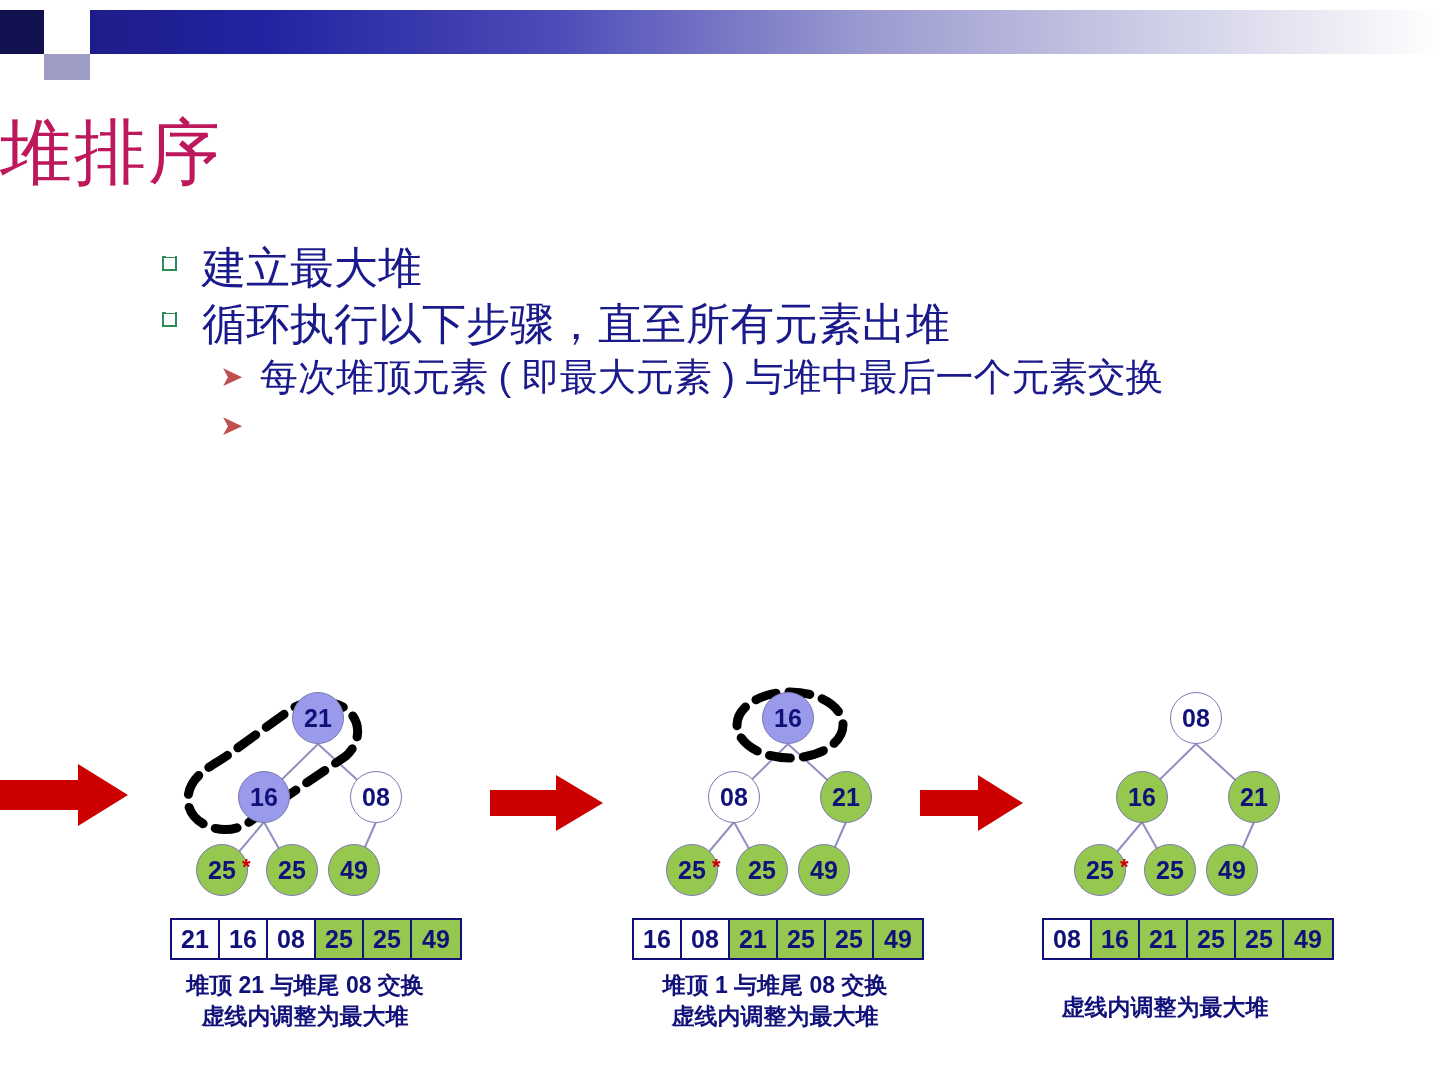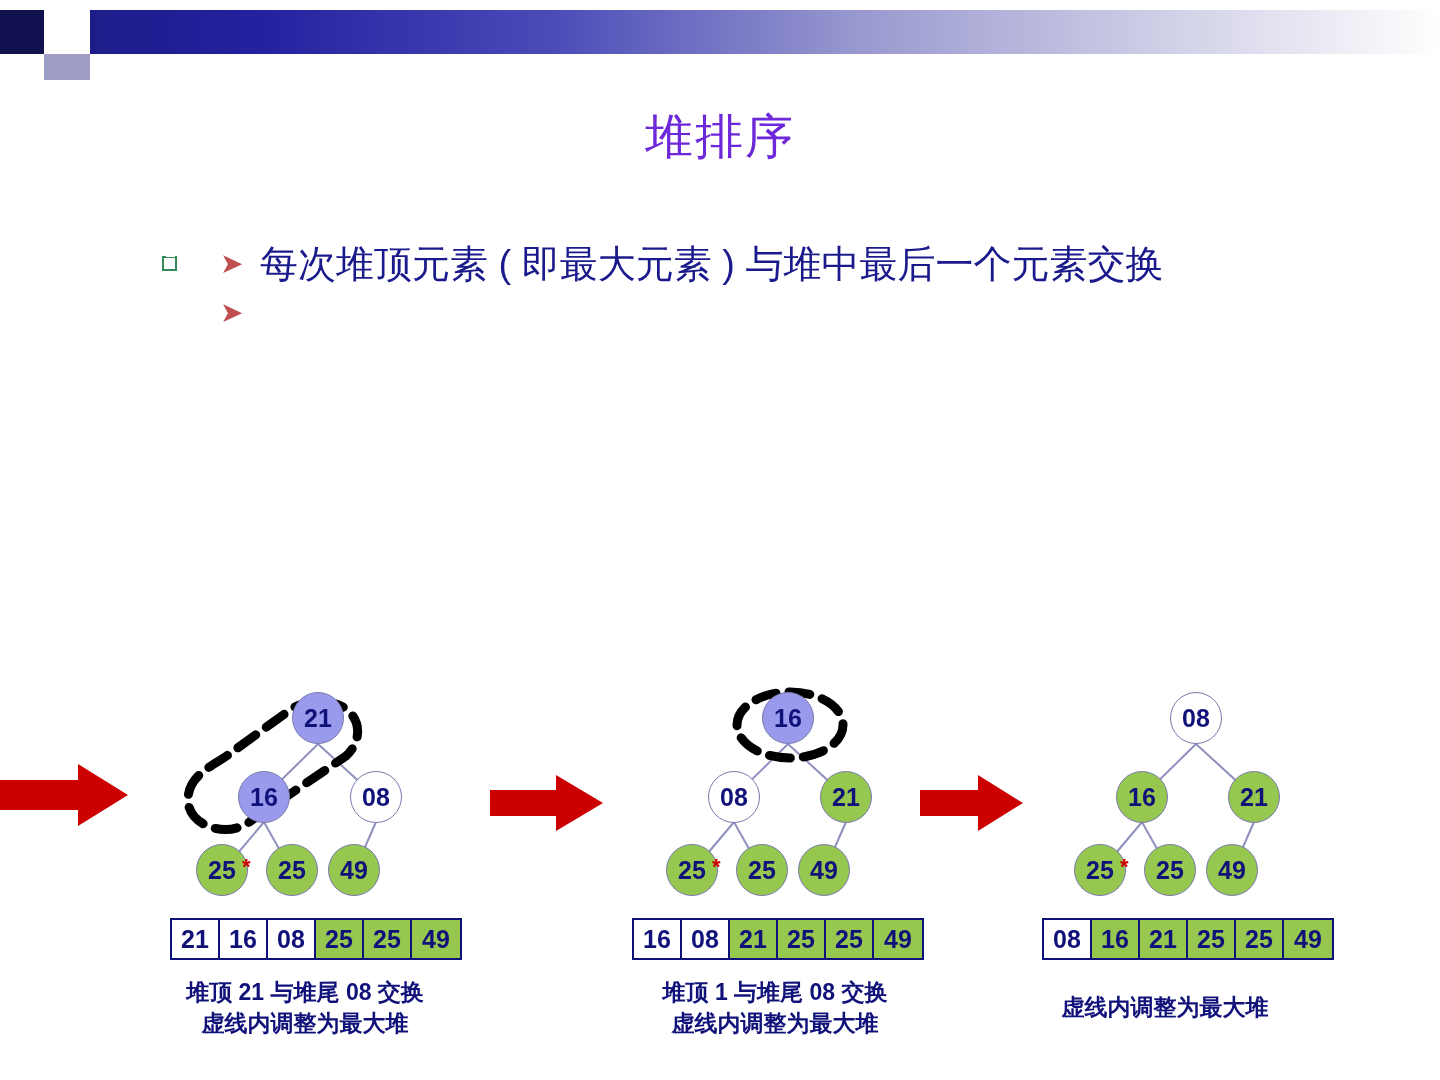--- a/index.html
+++ b/index.html
@@ -56,24 +56,24 @@
     left: 90px; top: 54px;
     width: 12px; height: 26px;
     background: #ffffff;
   }
 
   
   .slide-title {
     position: absolute;
     left: 0; top: 105px;
     width: 1440px;
-    text-align: center;
-    font-size: 48px;
+    text-align: left;
+    font-size: 72px;
     font-weight: normal;
-    color: #6d28d9;
+    color: #be185d;
     letter-spacing: 2px;
   }
 
   
   .bullets {
     position: absolute;
     left: 70px; top: 240px;
     width: 1320px;
   }
   .lvl1 {
@@ -184,21 +184,21 @@
     color: #11117a;
     border-right: 2px solid #11117a;
     box-sizing: border-box;
     background: #ffffff;
   }
   .cell:last-child { border-right: none; }
   .cell.g { background: #96c850; }
 
   .caption {
     position: absolute;
-    top: 305px;
+    top: 298px;
     width: 330px;
     text-align: center;
     font-size: 23px;
     font-weight: bold;
     color: #11117a;
     line-height: 1.35;
   }
 
   
   .redarrow { position: absolute; }
@@ -216,20 +216,25 @@
   <div class="sq3"></div>
   <div class="sq4"></div>
   <div class="sq5"></div>
 </div>
 
 <div class="slide-title">堆排序</div>
 
 <div class="bullets">
   <div class="lvl2">
     <span class="mk"></span>
+    <span>建立最大堆</span>
+  </div>
+  <div class="lvl2">
+    <span class="mk"></span>
+    <span>循环执行以下步骤，直至所有元素出堆</span>
   </div>
   <div class="lvl3">
     <span class="mk">➤</span>
     <span>每次堆顶元素 ( 即最大元素 ) 与堆中最后一个元素交换</span>
   </div>
   <div class="lvl3">
     <span class="mk">➤</span>
   </div>
 </div>
 

